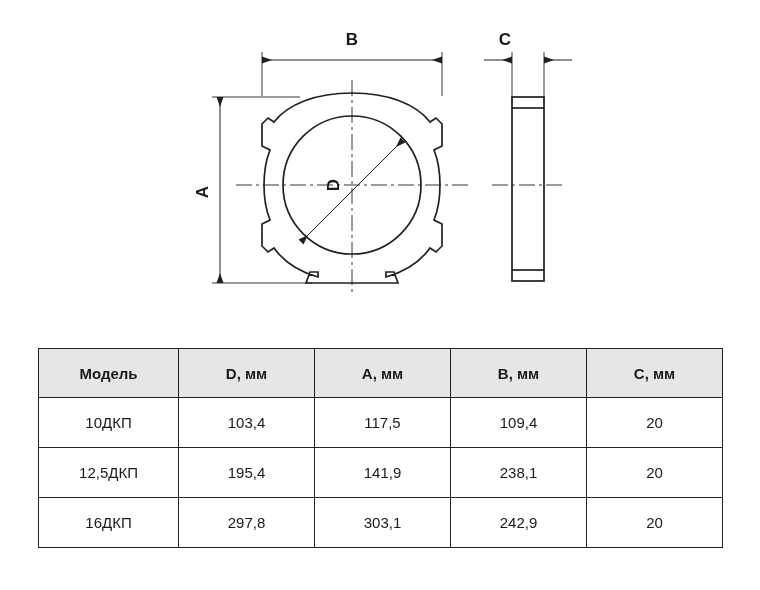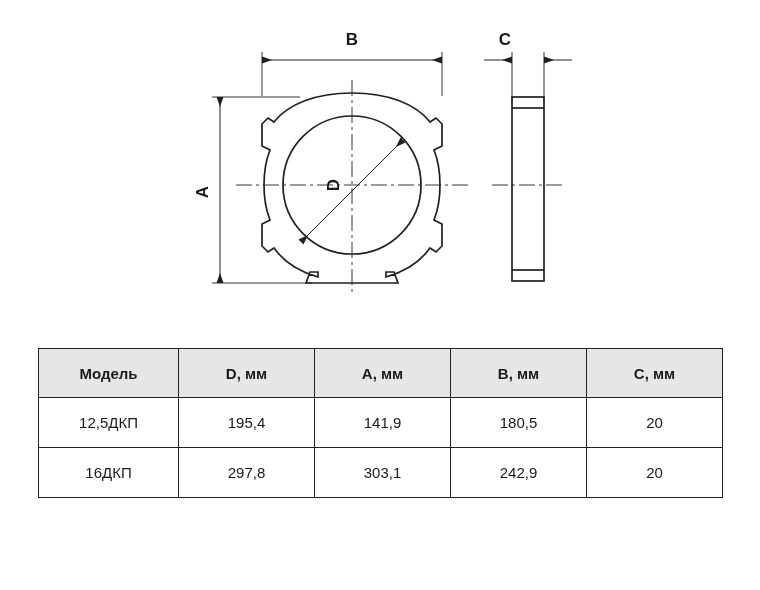--- a/index.html
+++ b/index.html
@@ -186,24 +186,31 @@
       <tr>
         <th>Модель</th>
         <th>D, мм</th>
         <th>A, мм</th>
         <th>B, мм</th>
         <th>C, мм</th>
       </tr>
     </thead>
     <tbody>
       <tr>
+        <td>10ДКП</td>
+        <td>103,4</td>
+        <td>117,5</td>
+        <td>109,4</td>
+        <td>20</td>
+      </tr>
+      <tr>
         <td>12,5ДКП</td>
         <td>195,4</td>
         <td>141,9</td>
-        <td>180,5</td>
+        <td>238,1</td>
         <td>20</td>
       </tr>
       <tr>
         <td>16ДКП</td>
         <td>297,8</td>
         <td>303,1</td>
         <td>242,9</td>
         <td>20</td>
       </tr>
     </tbody>

